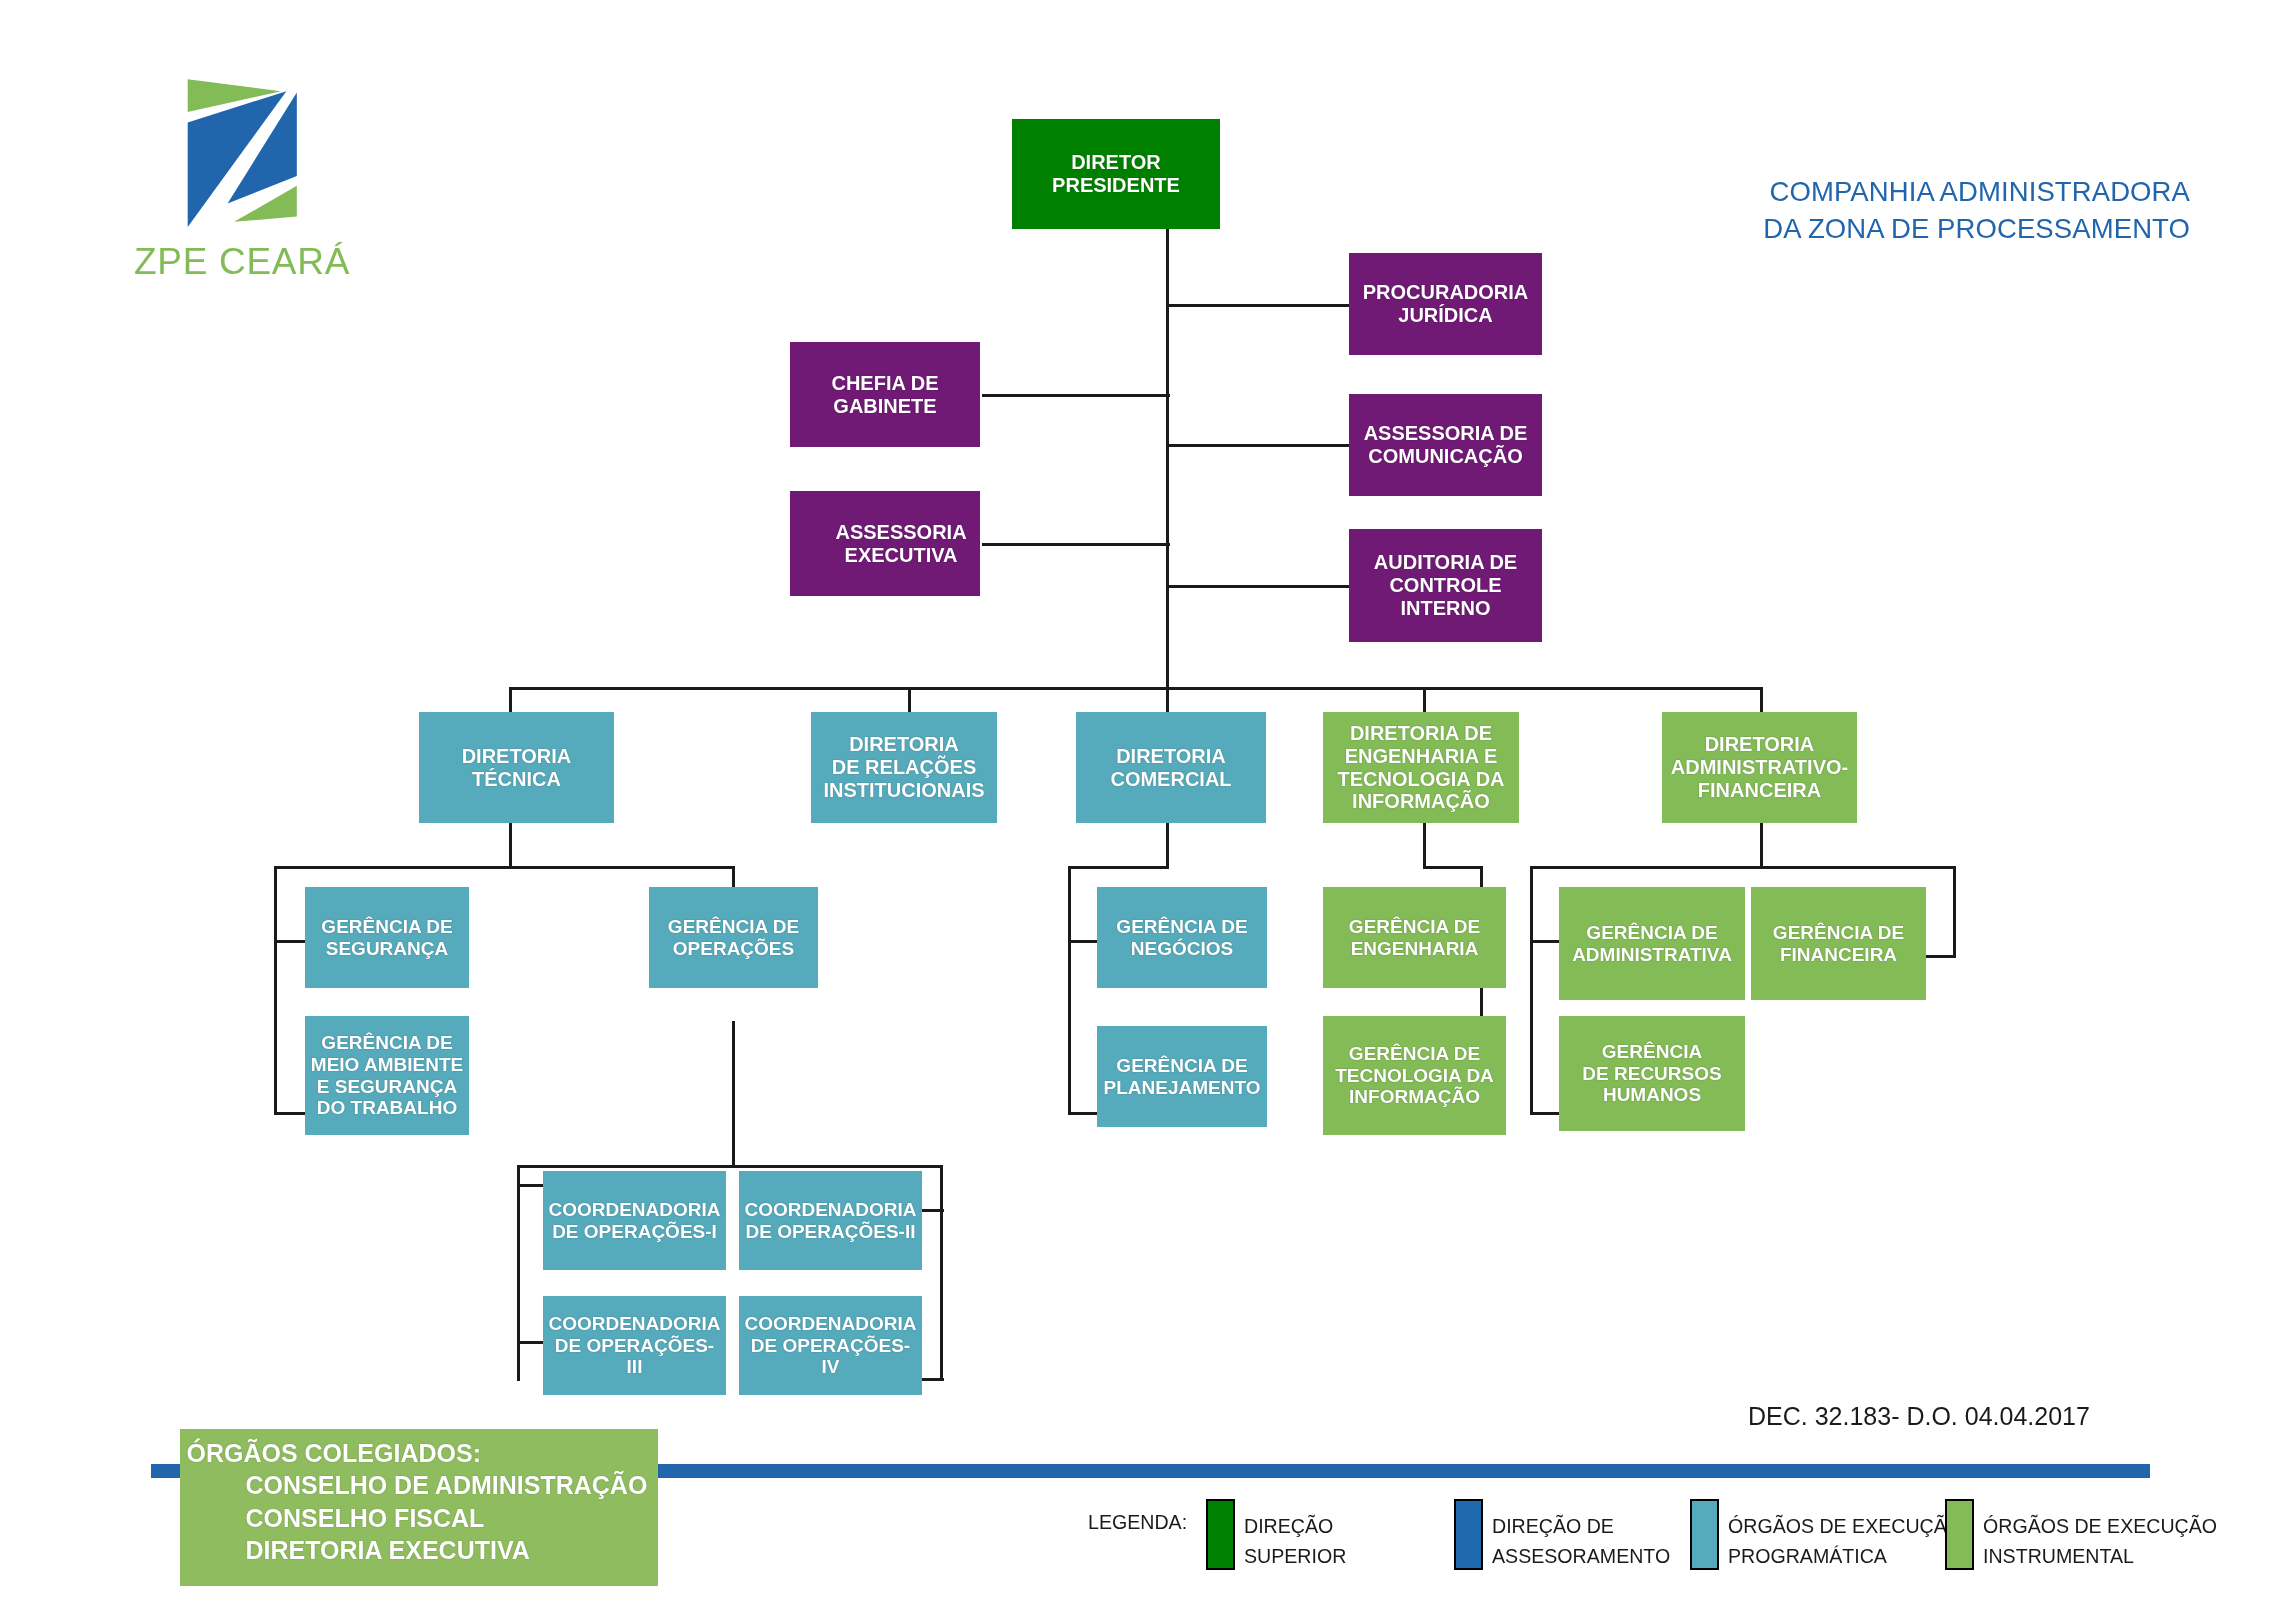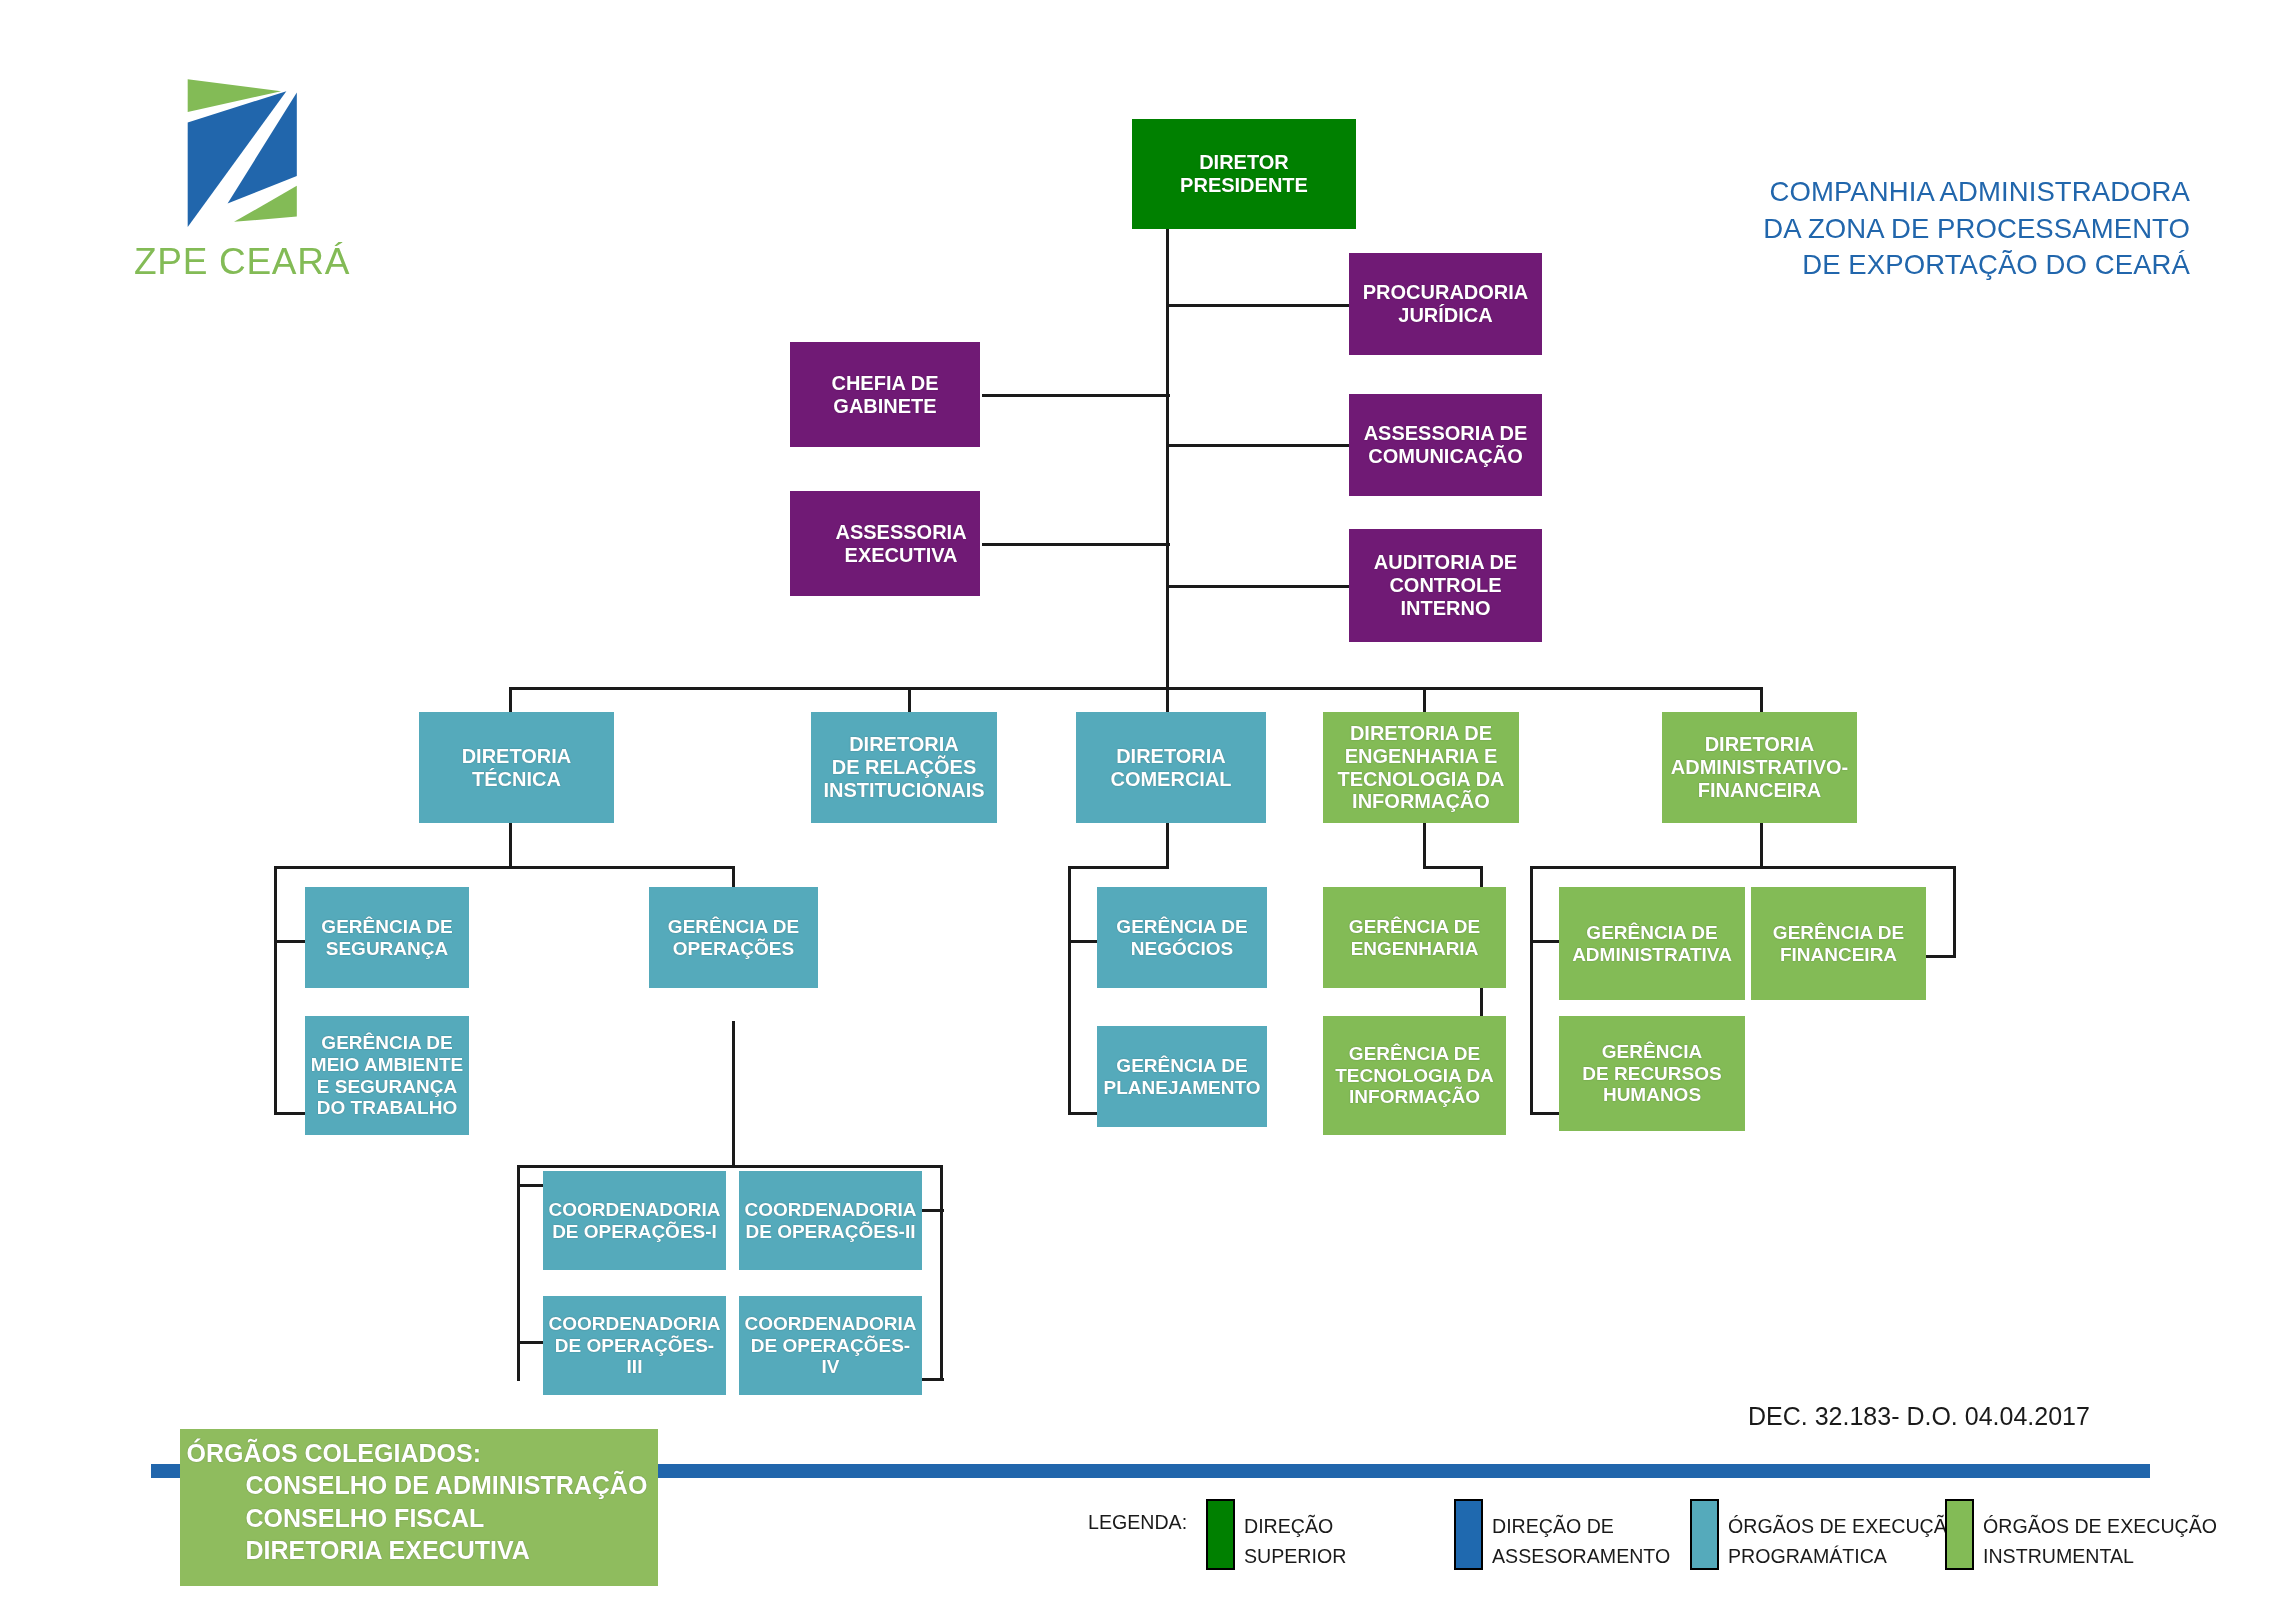--- a/index.html
+++ b/index.html
@@ -92,21 +92,20 @@
       <polygon points="47,88 198,40 47,248" fill="#2166ac"></polygon>
       <polygon points="214,42 214,170 108,212" fill="#2166ac"></polygon>
       <polygon points="214,185 214,232 118,240" fill="#83bb56"></polygon>
     </svg>
   </div>
   <div id="logo-word">ZPE CEARÁ</div>
 
   <div id="header">
     <div>COMPANHIA ADMINISTRADORA</div>
     <div>DA ZONA DE PROCESSAMENTO</div>
-    <div>DE EXPORTAÇÃO DO CEARÁ</div>
   </div>
 
   <div class="ln lnv" style="left:1166px;top:229px;height:461px;"></div>
 
   <div class="ln lnh" style="left:1166px;top:304px;width:183px;"></div>
 
   <div class="ln lnh" style="left:1166px;top:444px;width:183px;"></div>
 
   <div class="ln lnh" style="left:1166px;top:585px;width:183px;"></div>
 
@@ -150,21 +149,21 @@
   <div class="ln lnh" style="left:1454px;top:1112px;width:29px;"></div>
 
   <div class="ln lnv" style="left:1760px;top:823px;height:46px;"></div>
   <div class="ln lnh" style="left:1530px;top:866px;width:425px;"></div>
   <div class="ln lnv" style="left:1530px;top:866px;height:249px;"></div>
   <div class="ln lnv" style="left:1953px;top:866px;height:92px;"></div>
   <div class="ln lnh" style="left:1530px;top:940px;width:29px;"></div>
   <div class="ln lnh" style="left:1530px;top:1112px;width:29px;"></div>
   <div class="ln lnh" style="left:1926px;top:955px;width:29.4px;"></div>
 
-  <div class="box green-dark" style="left:1132px;top:119px;width:224px;height:110px;font-size:20px;">
+  <div class="box green-dark" style="left:1012px;top:119px;width:208px;height:110px;font-size:20px;">
     <span>DIRETOR<br>PRESIDENTE</span>
   </div>
 
   <div class="box blue" style="left:1349px;top:253px;width:193px;height:102px;font-size:20px;">
     <span>PROCURADORIA<br>JURÍDICA</span>
   </div>
 
   <div class="box blue" style="left:1349px;top:394px;width:193px;height:102px;font-size:20px;">
     <span>ASSESSORIA DE<br>COMUNICAÇÃO</span>
   </div>

